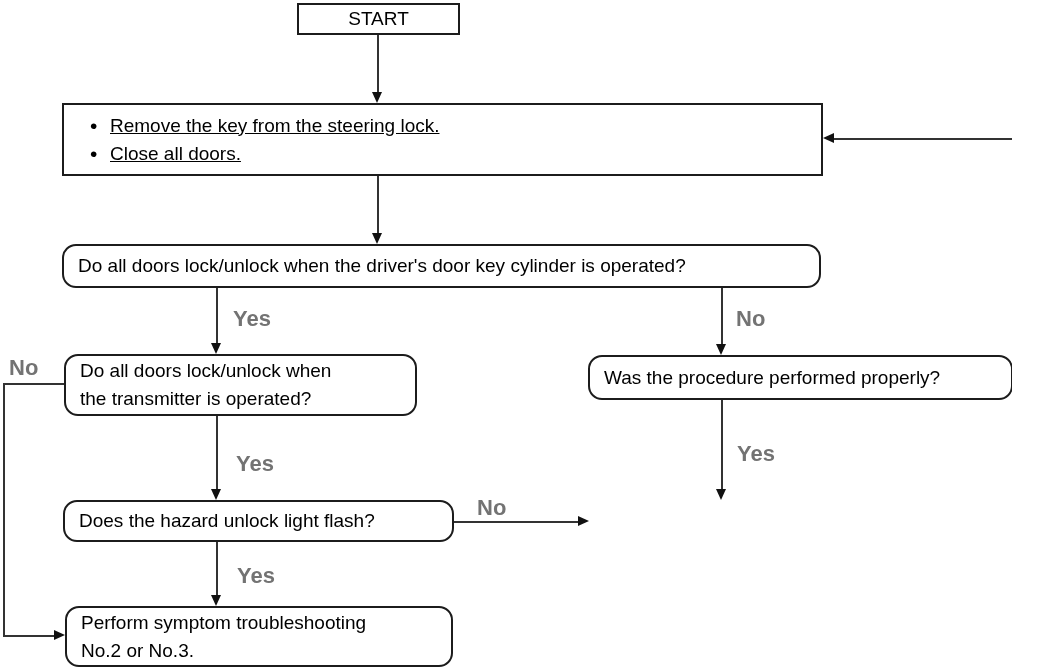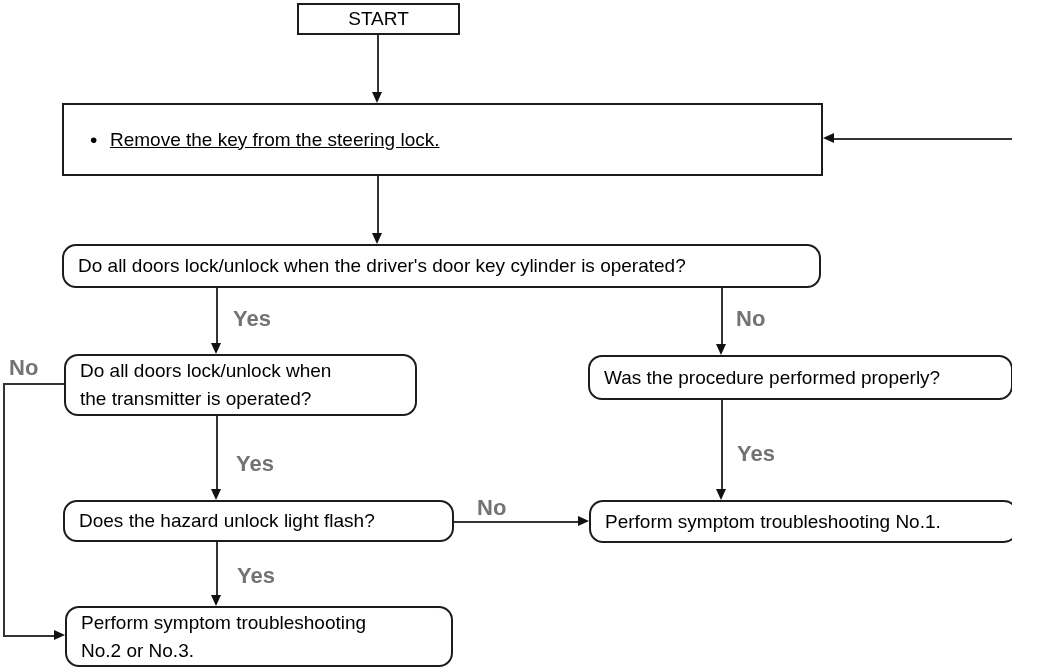--- a/index.html
+++ b/index.html
@@ -75,43 +75,41 @@
 
 <div class="canvas">
 
   <div class="node center" id="n-start">
     <span>START</span>
   </div>
 
   <div class="node" id="n-prep">
     <ul class="bullet-list">
       <li>Remove the key from the steering lock.</li>
+      <li>Close all doors.</li>
     </ul>
   </div>
 
   <div class="node padded" id="n-q1">
     <span>Do all doors lock/unlock when the driver's door key cylinder is operated?</span>
   </div>
 
   <div class="node padded" id="n-q2">
     <div>Do all doors lock/unlock when</div>
     <div>the transmitter is operated?</div>
   </div>
 
   <div class="node padded" id="n-q3">
     <span>Was the procedure performed properly?</span>
   </div>
 
   <div class="node padded" id="n-q4">
     <span>Does the hazard unlock light flash?</span>
   </div>
 
-  <div class="node padded" id="n-r1">
-    <span>Perform symptom troubleshooting No.1.</span>
-  </div>
 
   <div class="node padded" id="n-r2">
     <div>Perform symptom troubleshooting</div>
     <div>No.2 or No.3.</div>
   </div>
 
   <div class="vline" style="left:377px; top:35px; height:58px;"></div>
   <div class="arrow down" style="left:372px; top:92px;"></div>
 
   <div class="vline" style="left:377px; top:176px; height:58px;"></div>

